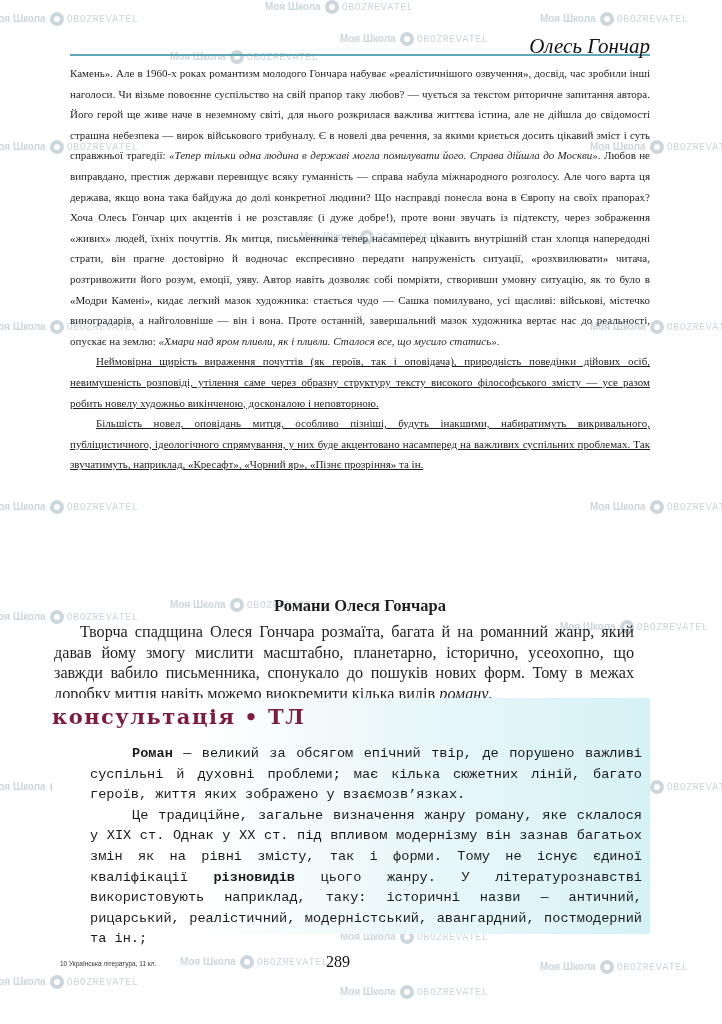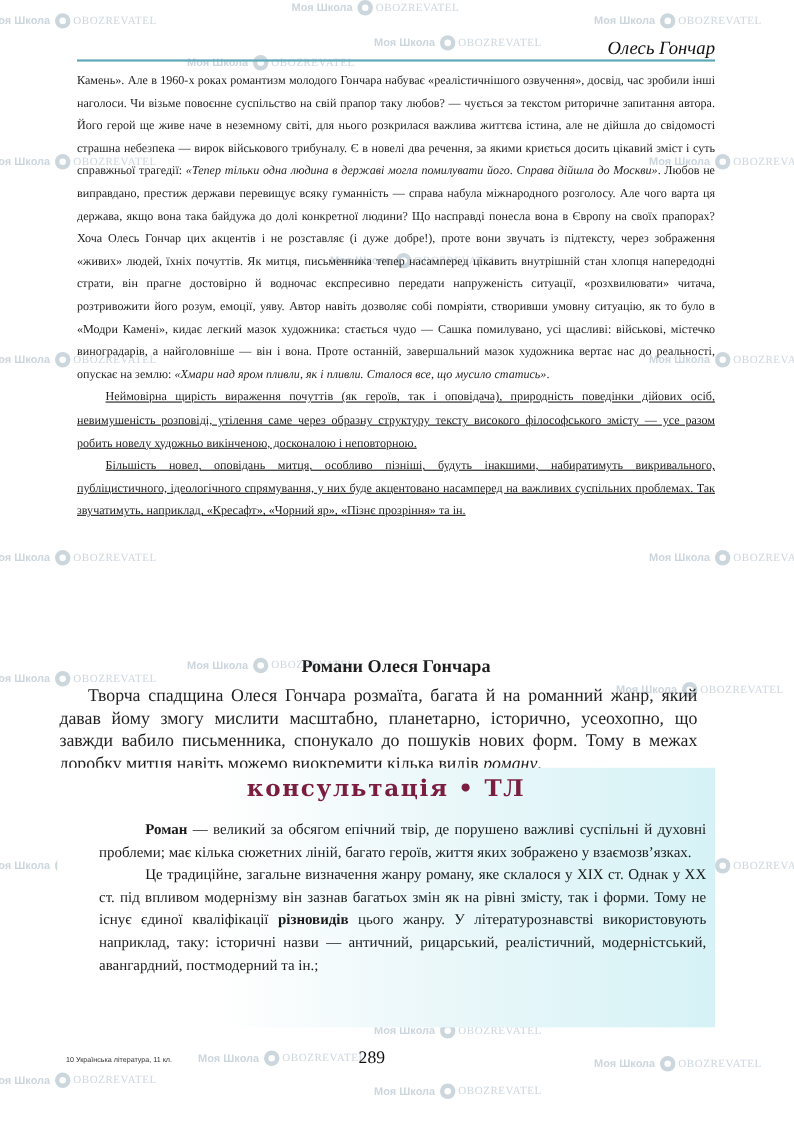--- a/index.html
+++ b/index.html
@@ -4,39 +4,39 @@
 <style>
   html, body { margin: 0; padding: 0; }
   body {
     width: 722px; height: 1024px; background: #ffffff; position: relative; overflow: hidden;
     font-family: "Liberation Serif", "DejaVu Serif", serif; color: #1f1f1f;
   }
   .wm { position: absolute; font-family: "Liberation Sans", sans-serif; font-size: 10px; color: #c4cfd8; white-space: nowrap; opacity: 0.85; pointer-events: none; }
   .wm .ms { font-weight: bold; margin-right: 4px; }
   .wm .circ { display: inline-block; width: 14px; height: 14px; border-radius: 50%; background: #c4cfd8; vertical-align: middle; margin-right: 3px; position: relative; }
   .wm .circ::after { content: ""; position: absolute; left: 4px; top: 4px; width: 6px; height: 6px; border-radius: 50%; background: #fff; }
-  .wm .oz { letter-spacing: 0.5px; font-family: Liberation Serif, serif; font-size: 10px; }
+  .wm .oz { letter-spacing: 0.5px; font-family: Liberation Mono, monospace; font-size: 10px; }
 
   .running-head { position: absolute; left: 70px; top: 32px; width: 580px; height: 22px; border-bottom: 2px solid #5fa8b8; }
-  .running-head .author { position: absolute; right: 0; top: 2px; font-style: italic; font-size: 17px; color: #111; text-align: right; }
+  .running-head .author { position: absolute; right: 0; top: 2px; font-style: italic; font-size: 21px; color: #111; text-align: right; }
 
   .body-text { position: absolute; left: 70px; top: 63px; width: 580px; font-size: 11px; line-height: 20.6px; text-align: justify; }
   .body-text p { margin: 0; }
   .body-text p.indent { text-indent: 26px; text-decoration: underline; }
   .body-text em { font-style: italic; }
 
   .section-title { position: absolute; left: 70px; top: 596px; width: 580px; text-align: center; font-weight: bold; font-size: 16.5px; font-family: Liberation Serif, serif; }
   .section-body { position: absolute; left: 54px; top: 622px; width: 580px; font-size: 16.2px; line-height: 20.6px; text-align: justify; }
   .section-body p { margin: 0; text-indent: 26px; }
 
   .consult { position: absolute; left: 52px; top: 698px; width: 598px; height: 236px;
     background: linear-gradient(to right, #ffffff 0%, #ffffff 25%, #ecf8fa 55%, #d6f2f6 100%); }
-  .consult-title { position: absolute; left: 0; top: 6px; width: 100%; text-align: center;
+  .consult-title { position: absolute; left: 0; top: 6px; width: 100%; 
     font-family: "DejaVu Serif", serif; font-size: 21px; color: #7a1d3e; font-weight: bold; letter-spacing: 1.5px; }
-  .consult-body { position: absolute; left: 38px; top: 46px; width: 552px; font-family: Liberation Serif, serif; font-size: 13.6px; line-height: 20.6px; text-align: justify; color: #1a1a1a; }
+  .consult-body { position: absolute; left: 38px; top: 46px; width: 552px; font-family: Liberation Mono, monospace; font-size: 13.6px; line-height: 20.6px; text-align: justify; color: #1a1a1a; }
   .consult-body p { margin: 0; text-indent: 42px; }
   .consult-body p.first { text-indent: 42px; }
   .consult-body b { font-weight: bold; }
 
   .footer-note { position: absolute; left: 60px; top: 960px; font-family: "Liberation Sans", sans-serif; font-size: 6.5px; color: #333; }
   .page-number { position: absolute; left: 326px; top: 953px; font-size: 16px; color: #111; }
 </style>
 </head>
 <body>
 

